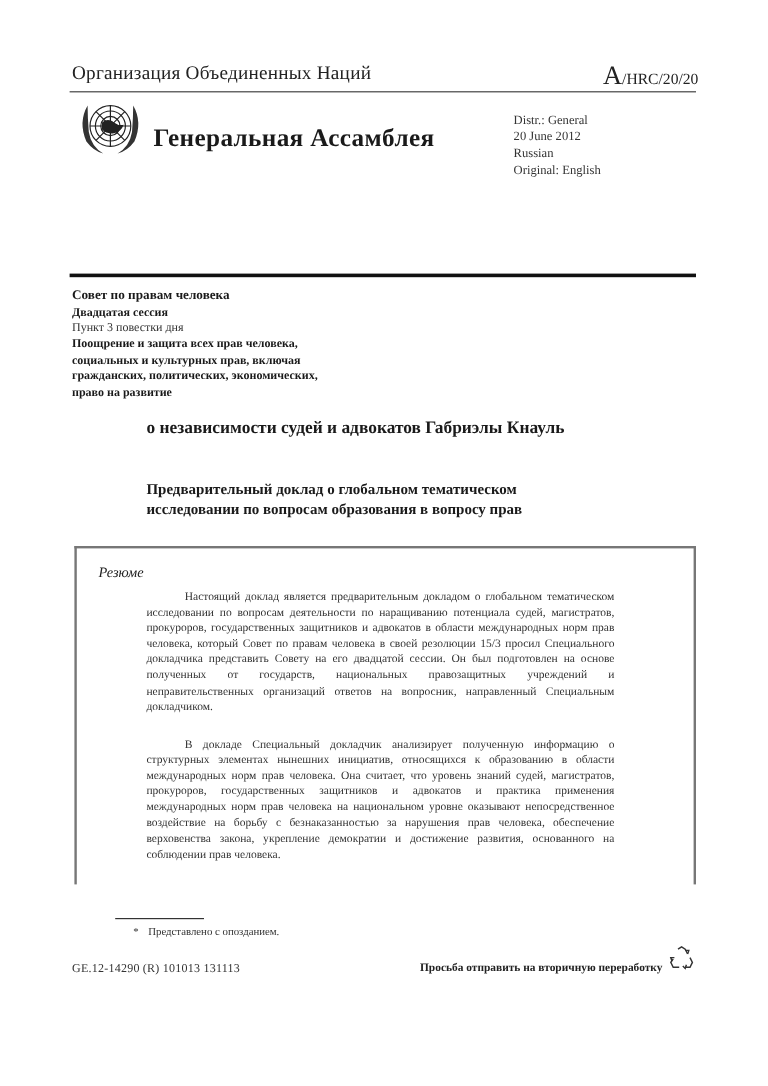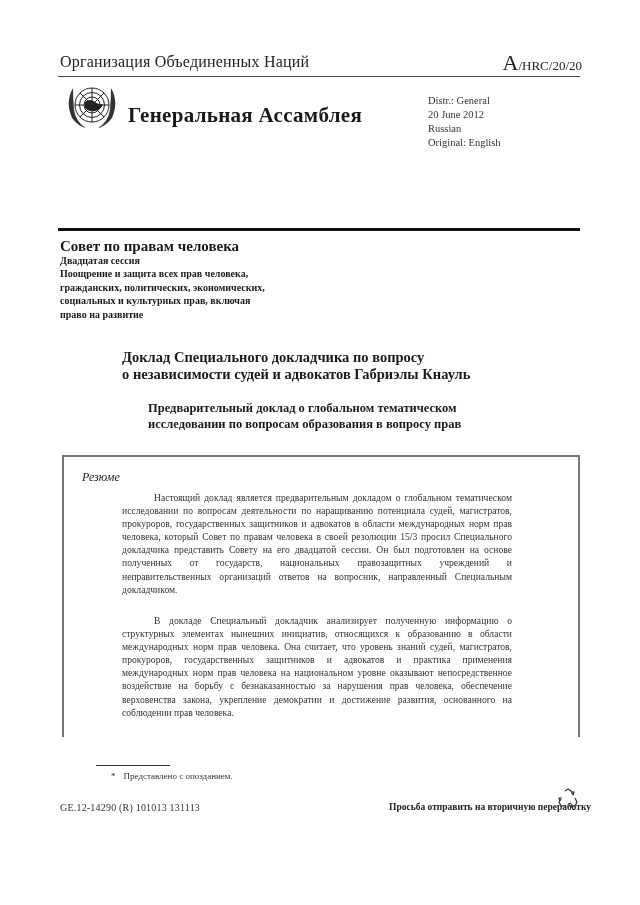--- a/index.html
+++ b/index.html
@@ -8,37 +8,37 @@
   .abs { position:absolute; }
   .org-name { left:60px; top:53px; font-size:16px; letter-spacing:0.2px; color:#222; }
   .symbol { right:58px; top:50px; font-size:13px; color:#222; }
   .symbol .big { font-size:22px; }
   .rule-thin { left:58px; width:522px; top:76px; height:1px; background:#444; }
   .logo { left:63px; top:80px; width:58px; height:52px; }
   .assembly { left:128px; top:84px; font-size:21px; font-weight:bold; letter-spacing:0.3px;margin-top:19px; }
   .distr { left:428px; top:94px; font-size:10.5px; line-height:14px; color:#333; }
   .rule-thick { left:58px; width:522px; top:228px; height:3px; background:#111; }
   .council { left:60px; top:238px; width:260px; }
-  .council .c1 { font-size:15px; font-weight:bold; line-height:16px; }
+  .council .c1 { font-size:11px; font-weight:bold; line-height:16px; }
   .council .c2 { font-size:10px; font-weight:bold; line-height:13px; }
   .council .c3 { font-size:10px; line-height:13px; color:#333; }
   .council .c4 { font-size:10px; font-weight:bold; line-height:13.5px; }
   .title1 { left:122px; top:349px; width:420px; font-size:14.5px; font-weight:bold; line-height:17px; }
-  .title2 { left:122px; top:400px; width:400px; font-size:12.5px; font-weight:bold; line-height:16px;margin-left:26px; }
+  .title2 { left:122px; top:400px; width:400px; font-size:12.5px; font-weight:bold; line-height:16px; }
   .title2 sup { font-size:7px; font-weight:normal; }
   .box { left:62px; top:455px; width:514px; height:280px; border:2px solid #777; border-bottom:none; }
   .summary-label { left:82px; top:470px; font-size:12px; font-style:italic; color:#222; }
   .para { left:122px; width:390px; font-size:9.6px; line-height:13.1px; text-align:justify; color:#333; text-indent:32px; }
   .p1 { top:491px; }
   .p2 { top:614px; }
   .fn-rule { left:96px; top:765px; width:74px; height:1px; background:#333; }
   .footnote { left:111px; top:771px; font-size:9px; color:#333; }
   .footnote .star { margin-right:8px; }
   .jobno { left:60px; top:802px; font-size:10px; color:#333; letter-spacing:0.2px; }
-  .recycle-text { left:350px; top:802px; font-size:9.5px; font-weight:bold; color:#222;margin-left:39px; }
+  .recycle-text { left:350px; top:802px; font-size:9.5px; font-weight:bold; color:#222; }
   .recycle-icon { left:557px; top:787px; width:22px; height:22px; }
 </style>
 </head>
 <body>
 
 <div class="abs org-name">Организация Объединенных Наций</div>
 <div class="abs symbol"><span class="big">A</span><span>/HRC/20/20</span></div>
 <div class="abs rule-thin"></div>
 
 <svg class="abs logo" viewBox="0 0 58 52">
@@ -65,28 +65,28 @@
   <div>20 June 2012</div>
   <div>Russian</div>
   <div>Original: English</div>
 </div>
 
 <div class="abs rule-thick"></div>
 
 <div class="abs council">
   <div class="c1">Совет по правам человека</div>
   <div class="c2">Двадцатая сессия</div>
+  <div class="c3">Пункт 3 повестки дня</div>
   <div class="c4">Поощрение и защита всех прав человека,</div>
+  <div class="c4">социальных и культурных прав, включая</div>
   <div class="c4">гражданских, политических, экономических,</div>
-  <div class="c4">социальных и культурных прав, включая</div>
   <div class="c4">право на развитие</div>
 </div>
 
 <div class="abs title1">
-  <div>Доклад Специального докладчика по вопросу</div>
   <div>о независимости судей и адвокатов Габриэлы Кнауль</div>
 </div>
 
 <div class="abs title2">
   <div>Предварительный доклад о глобальном тематическом</div>
   <div>исследовании по вопросам образования в вопросу прав</div>
 </div>
 
 <div class="abs box"></div>
 <div class="abs summary-label">Резюме</div>

